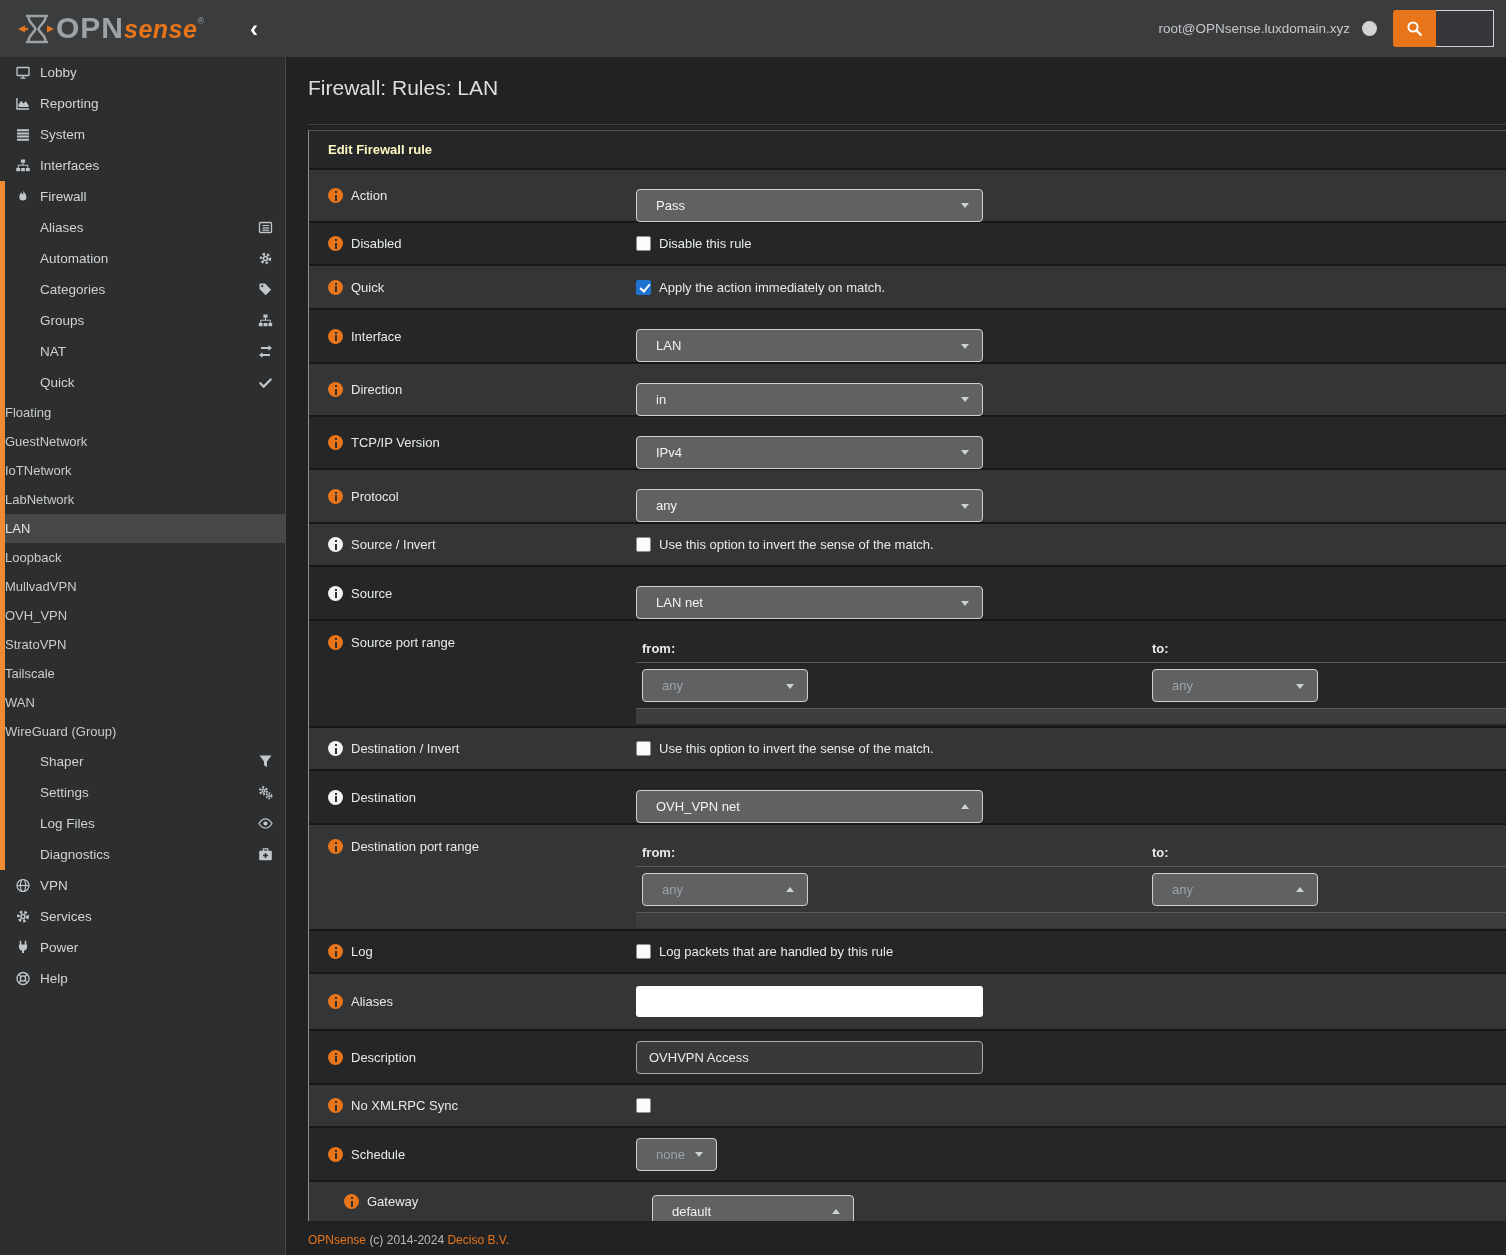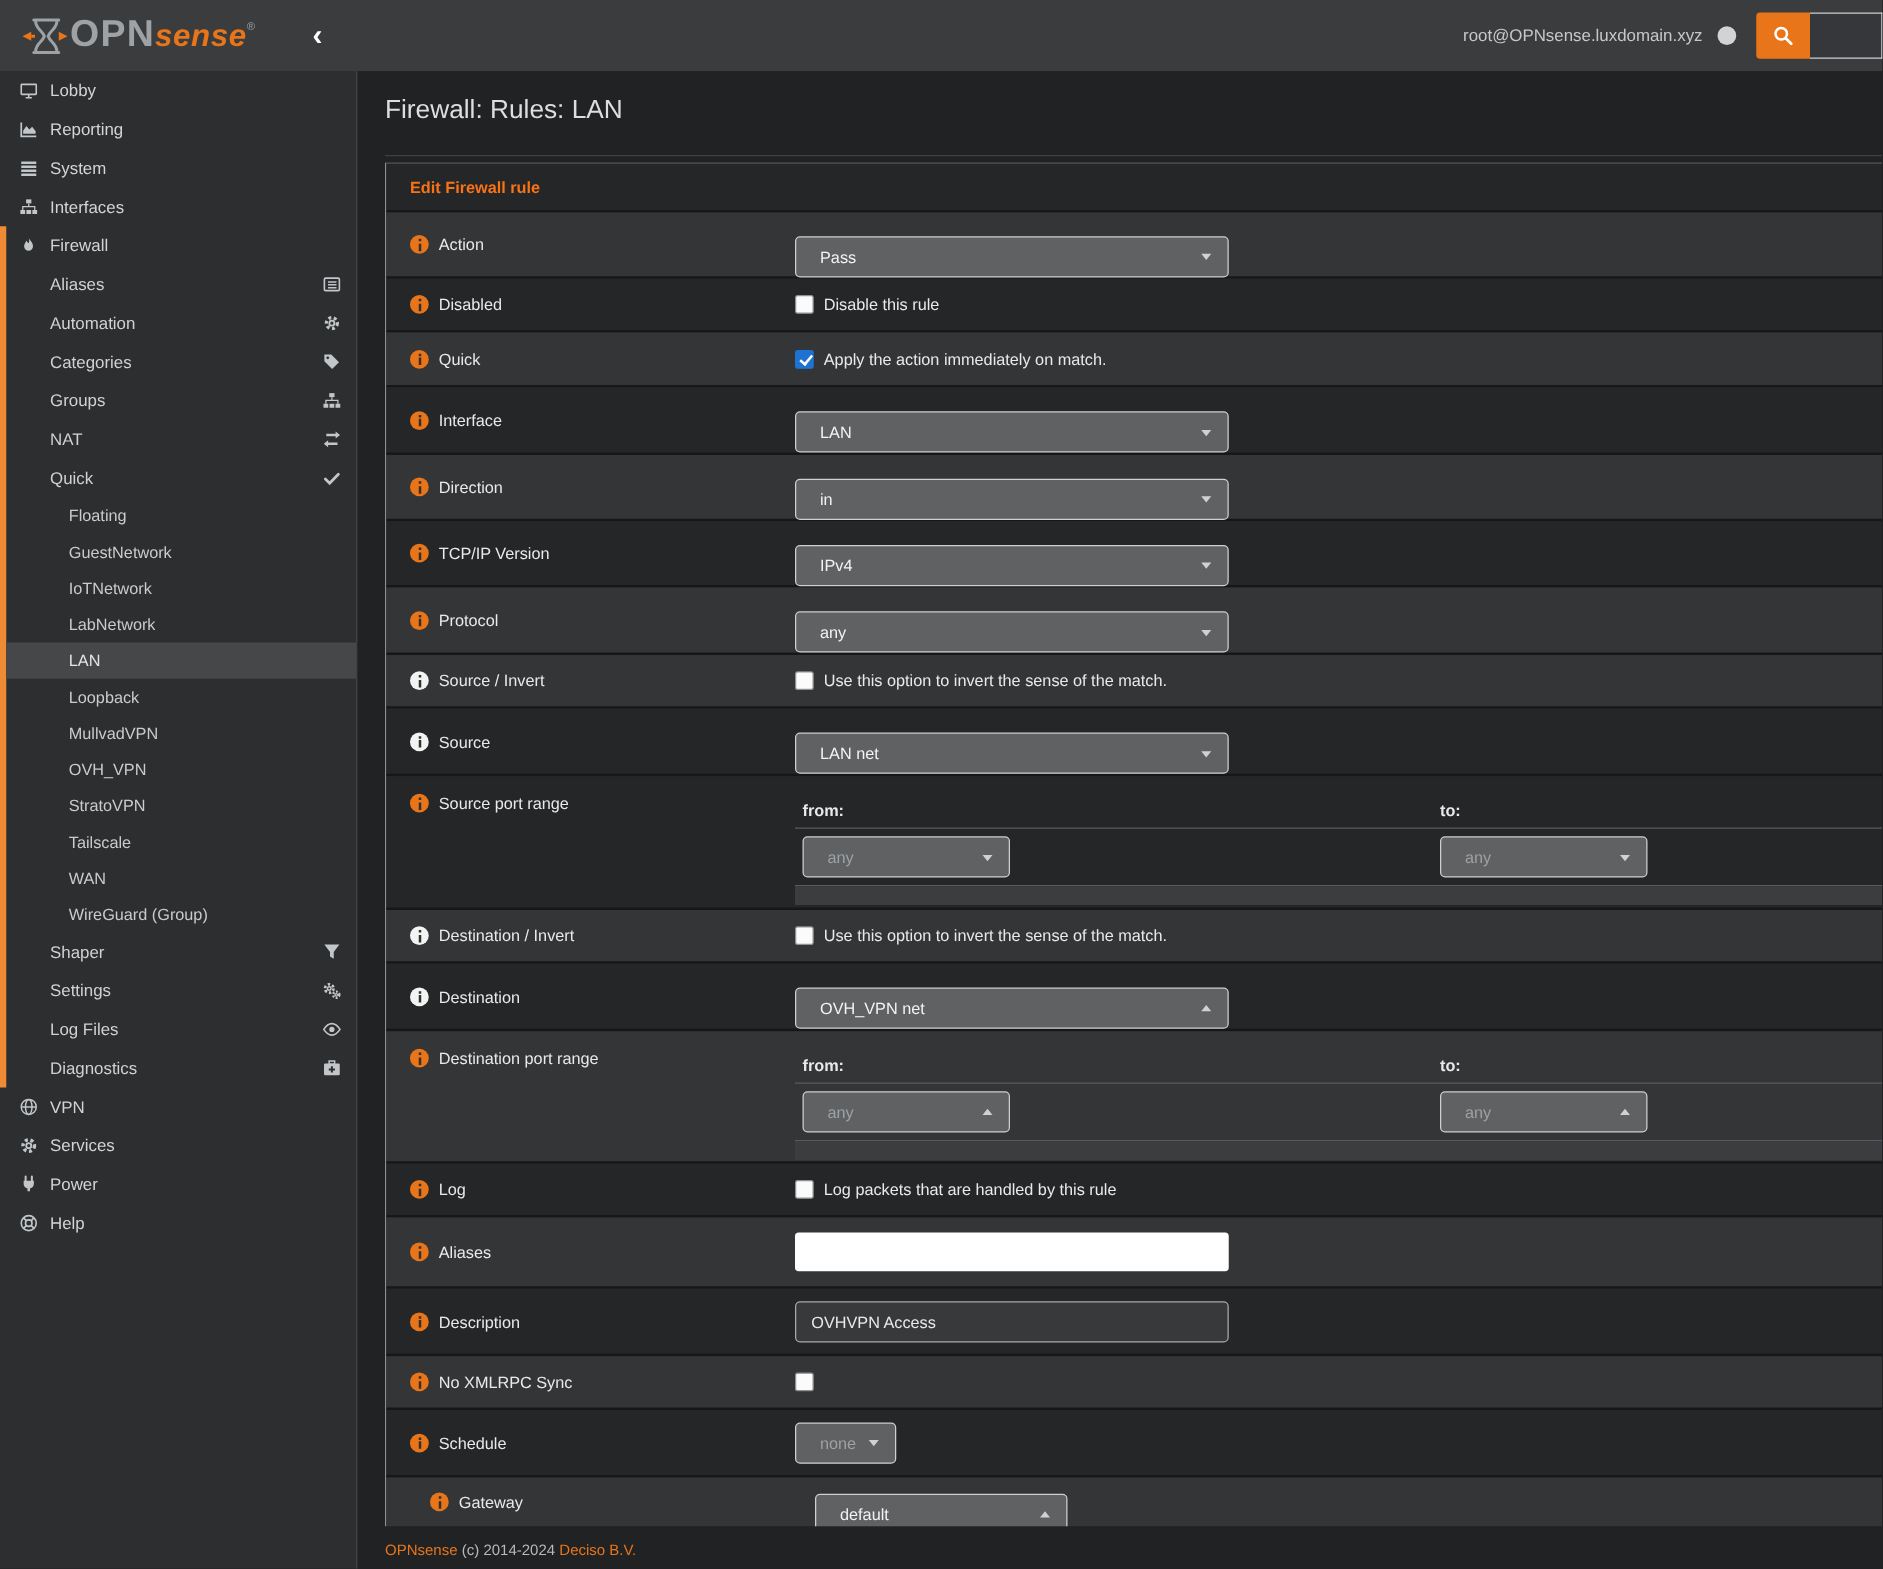--- a/index.html
+++ b/index.html
@@ -6,21 +6,21 @@
     font-family:"Liberation Sans",sans-serif;background:#202224;}
   *{box-sizing:border-box;}
 
   
   .navbar{height:57px;background:#3a3c3e;display:flex;align-items:center;position:relative;}
   .brand{display:flex;align-items:flex-start;margin-left:16px;}
   .logo-opn{font-size:30px;font-weight:bold;color:#9ea2a4;letter-spacing:1px;line-height:36px;}
   .logo-sense{font-size:25px;font-weight:bold;font-style:italic;color:#e8751a;line-height:38px;letter-spacing:.5px;}
   .logo-reg{font-size:9px;color:#9ea2a4;margin-top:6px;}
   .collapse-btn{margin-left:46px;color:#fff;font-size:24px;font-weight:bold;line-height:20px;cursor:pointer;}
-  .nav-right{margin-left:auto;display:flex;align-items:center;margin-right:0;}
+  .nav-right{margin-left:auto;display:flex;align-items:center;margin-right:12px;}
   .nav-user{color:#c6c8ca;font-size:13.5px;}
   .nav-dot{width:15px;height:15px;border-radius:50%;background:#d2d4d4;margin:0 16px 0 12px;}
   .search-btn{width:43px;height:37px;background:#e8751a;border:none;border-radius:3px 0 0 3px;
      display:flex;align-items:center;justify-content:center;cursor:pointer;}
   .search-input{width:58px;height:37px;background:#35373a;border:1px solid #cfd0d1;border-left:none;
      outline:none;color:#ddd;}
 
   
   .layout{display:flex;height:1198px;}
   .sidebar{width:286px;background:#2c2e30;border-right:1px solid #484a4c;flex:none;overflow:hidden;}
@@ -28,32 +28,32 @@
 
   
   .side-item{height:31px;display:flex;align-items:center;padding-left:14px;color:#d2d4d5;
      font-size:13.5px;cursor:pointer;position:relative;}
   .side-item .sicon{width:17px;margin-right:9px;display:flex;justify-content:center;flex:none;}
   .fw-section{border-left:5px solid #ef8b35;}
   .fw-section .side-item{padding-left:9px;}
   .sub-item{height:31px;display:flex;align-items:center;padding-left:35px;color:#cfd1d2;
      font-size:13.5px;cursor:pointer;position:relative;}
   .sub-item .ricon{position:absolute;right:12px;top:8px;}
-  .sub2-item{height:29px;display:flex;align-items:center;padding-left:50px;color:#c9cbcc;
+  .sub2-item{height:29px;display:flex;align-items:center;color:#c9cbcc;
      font-size:13px;cursor:pointer;}
   .sub2-item.active{background:#454748;color:#e2e4e5;}
   svg.icn{display:block;}
 
   
   .page-title{margin:19px 0 16px 22px;font-size:21px;font-weight:400;color:#dcdedf;}
   .title-rule{border:none;border-top:1px solid #3e4042;margin:24px 0 0 22px;}
   .panel{margin:5px 0 0 22px;height:1091px;overflow:hidden;border-left:1px solid #8e8f90;
      border-top:1px solid #565758;background:#242628;}
   .panel-head{height:39px;display:flex;align-items:center;padding-left:19px;font-size:13px;
-     font-weight:bold;color:#f97316;background:#242628;border-bottom:2px solid #161719;}
+     font-weight:bold;color:#fef9c3;background:#242628;border-bottom:2px solid #161719;}
 
   .frow{display:flex;border-bottom:2px solid #161719;}
   .r-light{background:#333537;}
   .r-dark{background:#242628;}
   .flabel{width:327px;flex:none;display:flex;align-items:center;padding-left:19px;
      font-size:13px;color:#e8eaea;}
   .fctrl{flex:1;display:flex;align-items:center;}
   .frow.top .flabel{align-items:flex-start;padding-top:14px;}
 
   

